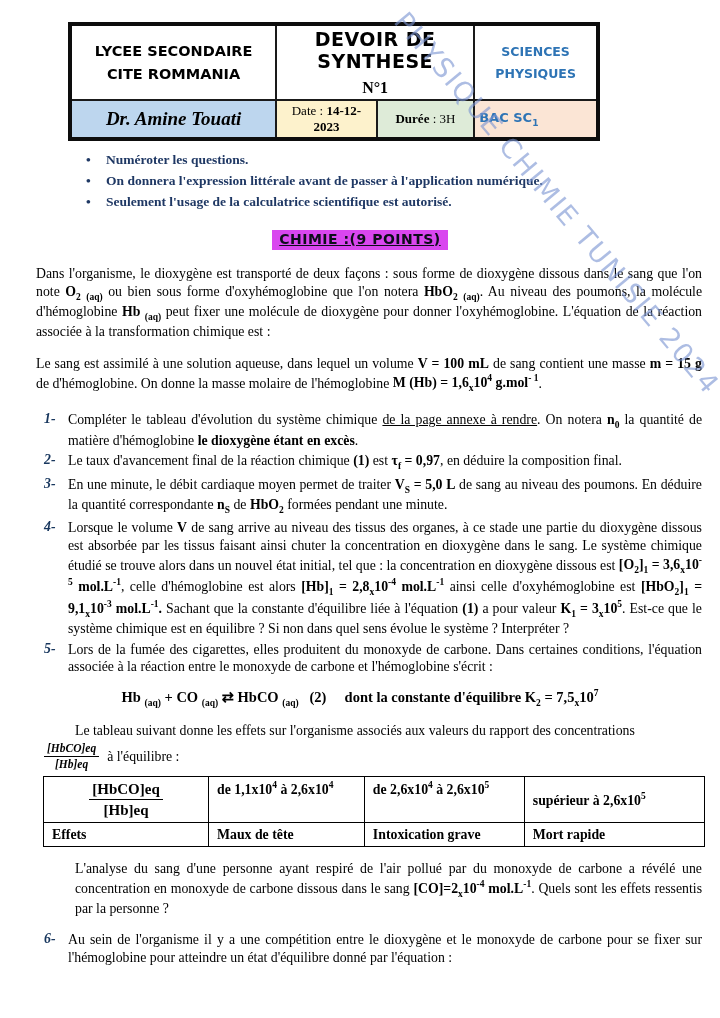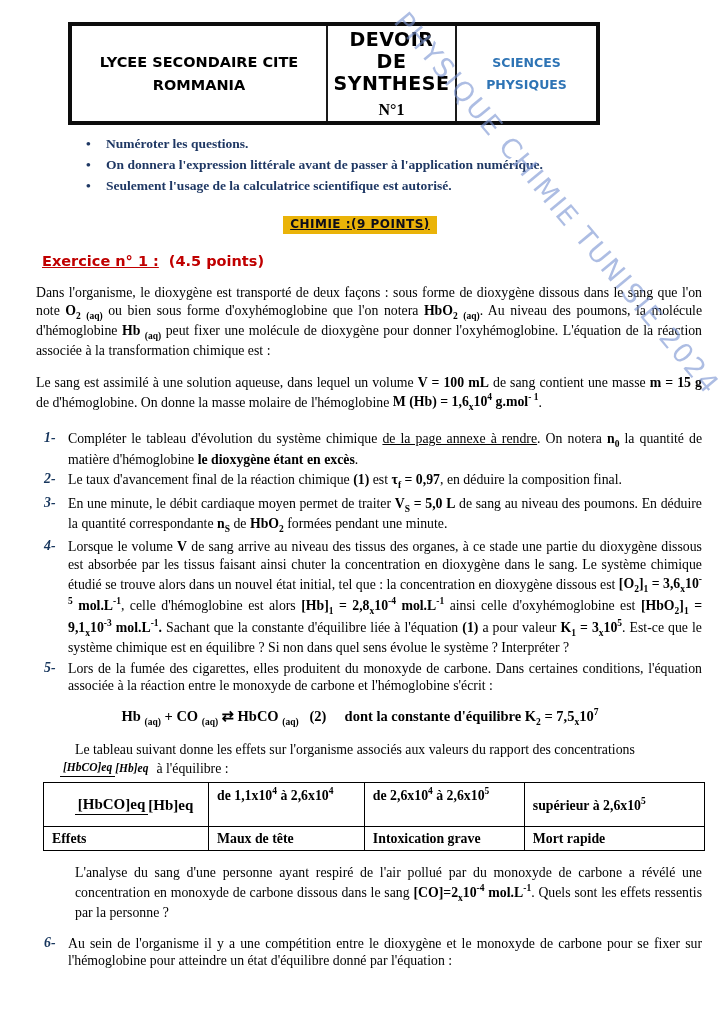--- a/index.html
+++ b/index.html
@@ -66,23 +66,23 @@
   .instructions li {
     color: #1f3864; font-weight: bold; font-size: 13.5px;
     line-height: 1.55; position: relative; padding-left: 20px;
   }
   .instructions li::before { content: "•"; position: absolute; left: 0; top: 0; }
 
   
   .section-title-wrap { text-align: center; margin-top: 17px; position: relative; z-index: 2; }
   .section-title {
     display: inline-block;
-    background: #eab308;
+    background: #d946ef;
     font-family: "DejaVu Sans", sans-serif;
-    font-weight: bold; font-size: 12px; letter-spacing: 0.5px;
+    font-weight: bold; font-size: 14px; letter-spacing: 0.5px;
     color: #0d0d1a;
     text-decoration: underline;
     padding: 1px 7px 3px 7px;
   }
 
   
   .exercise-head { margin: 19px 0 0 42px; font-family: "DejaVu Sans", sans-serif; font-weight: bold; font-size: 14.5px; color: #c00000; }
   .exercise-head .ex-title { text-decoration: underline; margin-right: 10px; }
 
   
@@ -98,21 +98,21 @@
   
   .questions { margin: 17px 18px 0 44px; }
   .q { display: flex; margin-bottom: 3px; }
   .qnum {
     min-width: 24px; width: 24px;
     color: #17365d; font-weight: bold; font-style: italic; font-size: 13.8px;
   }
   .qtext { flex: 1; font-size: 13.8px; line-height: 1.3; text-align: justify; }
 
   
-  .frac { display: inline-flex; flex-direction: row; text-align: center; vertical-align: middle; margin-left: 16px; }
+  .frac { display: inline-flex; flex-direction: column; text-align: center; vertical-align: middle; }
   .frac .num { border-bottom: 1.4px solid #000; padding: 0 3px 1px 3px; }
   .frac .den { padding-top: 1px; }
   .intro-frac { font-style: italic; font-weight: bold; font-size: 11.5px; line-height: 1.15; margin-right: 8px; }
   .frac-line { margin: 2px 0 0 44px; font-size: 13.8px; display: flex; align-items: center; }
 
   .table-intro-line1 { margin: 14px 18px 0 75px; }
 
   
   .effects-table { margin: 5px 0 0 43px; width: 662px; border-collapse: collapse; }
   .effects-table td { border: 1.8px solid #000; font-weight: bold; font-size: 13.8px; padding: 3px 8px; }
@@ -136,36 +136,39 @@
   <table class="header-table">
     <tbody>
         <tr>
       <td class="cell-school">LYCEE SECONDAIRE CITE ROMMANIA</td>
       <td class="cell-title" colspan="2">
         <div class="title-line1">DEVOIR DE SYNTHESE</div>
         <div class="title-line2">N°1</div>
       </td>
       <td class="cell-subject">SCIENCES<br>PHYSIQUES</td>
     </tr>
+    <tr>
+      <td class="cell-teacher">Dr.  Amine Touati</td>
+      <td class="cell-date">Date : <b>14-12-2023</b></td>
+      <td class="cell-duration"><b>Durée</b> : 3H</td>
+      <td class="cell-level">BAC SC<sub>1</sub></td>
+    </tr>
   </tbody>
     </table>
 
   <ul class="instructions">
     <li>Numéroter les questions.</li>
     <li>On donnera l'expression littérale avant de passer à l'application numérique.</li>
     <li>Seulement l'usage de la calculatrice scientifique est autorisé.</li>
   </ul>
 
   <div class="section-title-wrap">
     <span class="section-title">CHIMIE :(9 POINTS)</span>
   </div>
 
-  <div class="exercise-head">
-    <span class="ex-title">Exercice n° 1 :</span><span class="ex-points">(4.5 points)</span>
-  </div>
 
   <p class="para first">Dans l'organisme, le dioxygène est transporté de deux façons : sous forme de dioxygène dissous dans le sang que l'on note <b>O<sub>2</sub> <sub>(aq)</sub></b> ou bien sous forme d'oxyhémoglobine que l'on notera <b>HbO<sub>2</sub> <sub>(aq)</sub></b>. Au niveau des poumons, la molécule d'hémoglobine <b>Hb <sub>(aq)</sub></b> peut fixer une molécule de dioxygène pour donner l'oxyhémoglobine. L'équation de la réaction associée à la transformation chimique est :</p>
 
 
   <p class="para blood">Le sang est assimilé à une solution aqueuse, dans lequel un volume <b>V = 100 mL</b> de sang contient une masse <b>m = 15 g</b> de d'hémoglobine. On donne la masse molaire de l'hémoglobine <b>M (Hb) = 1,6<sub>x</sub>10<sup>4</sup> g.mol<sup>- 1</sup></b>.</p>
 
   <div class="questions">
     <div class="q">
       <span class="qnum">1-</span>
       <div class="qtext">Compléter le tableau d'évolution du système chimique <u>de la page annexe à rendre</u>. On notera <b>n<sub>0</sub></b> la quantité de matière d'hémoglobine <b>le dioxygène étant en excès</b>.</div>

